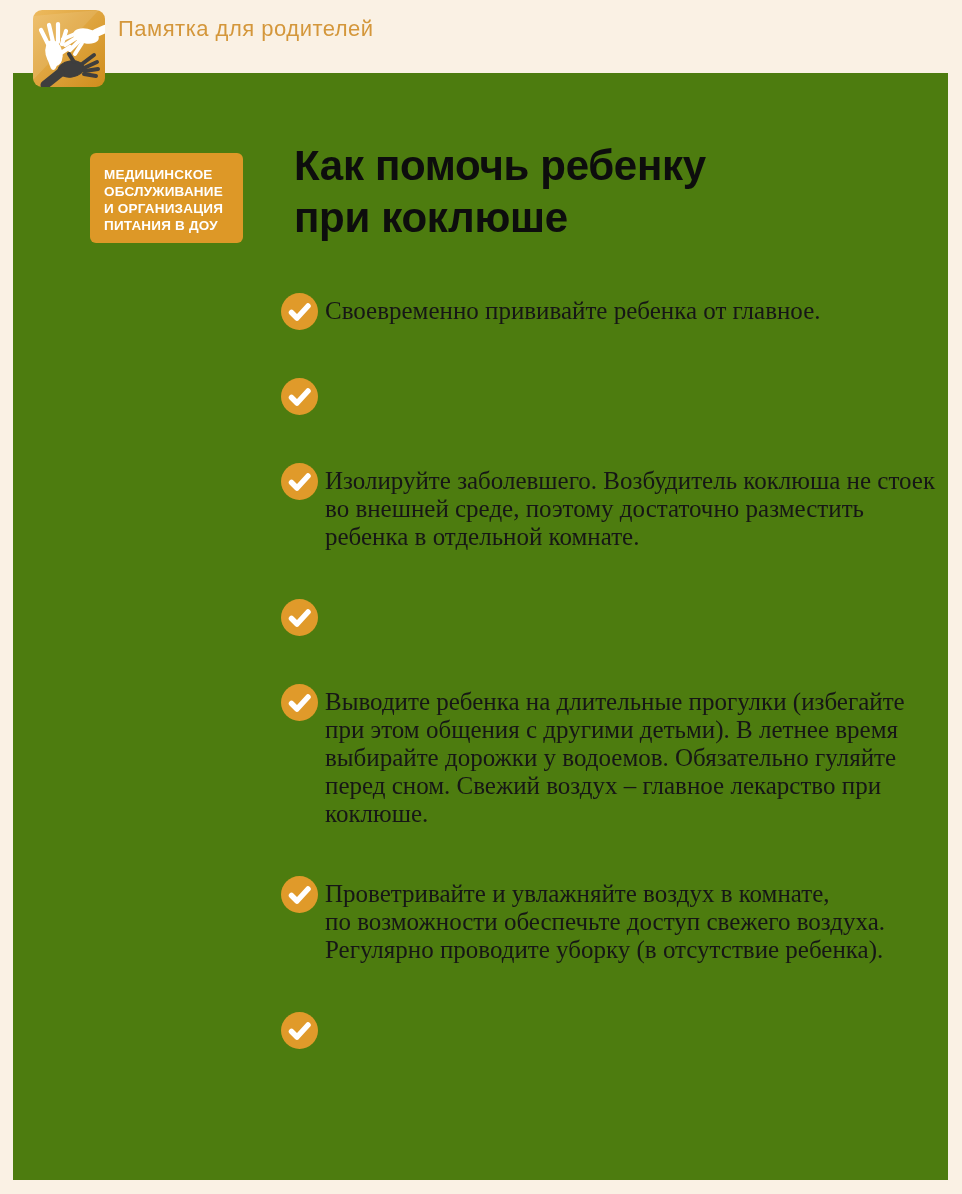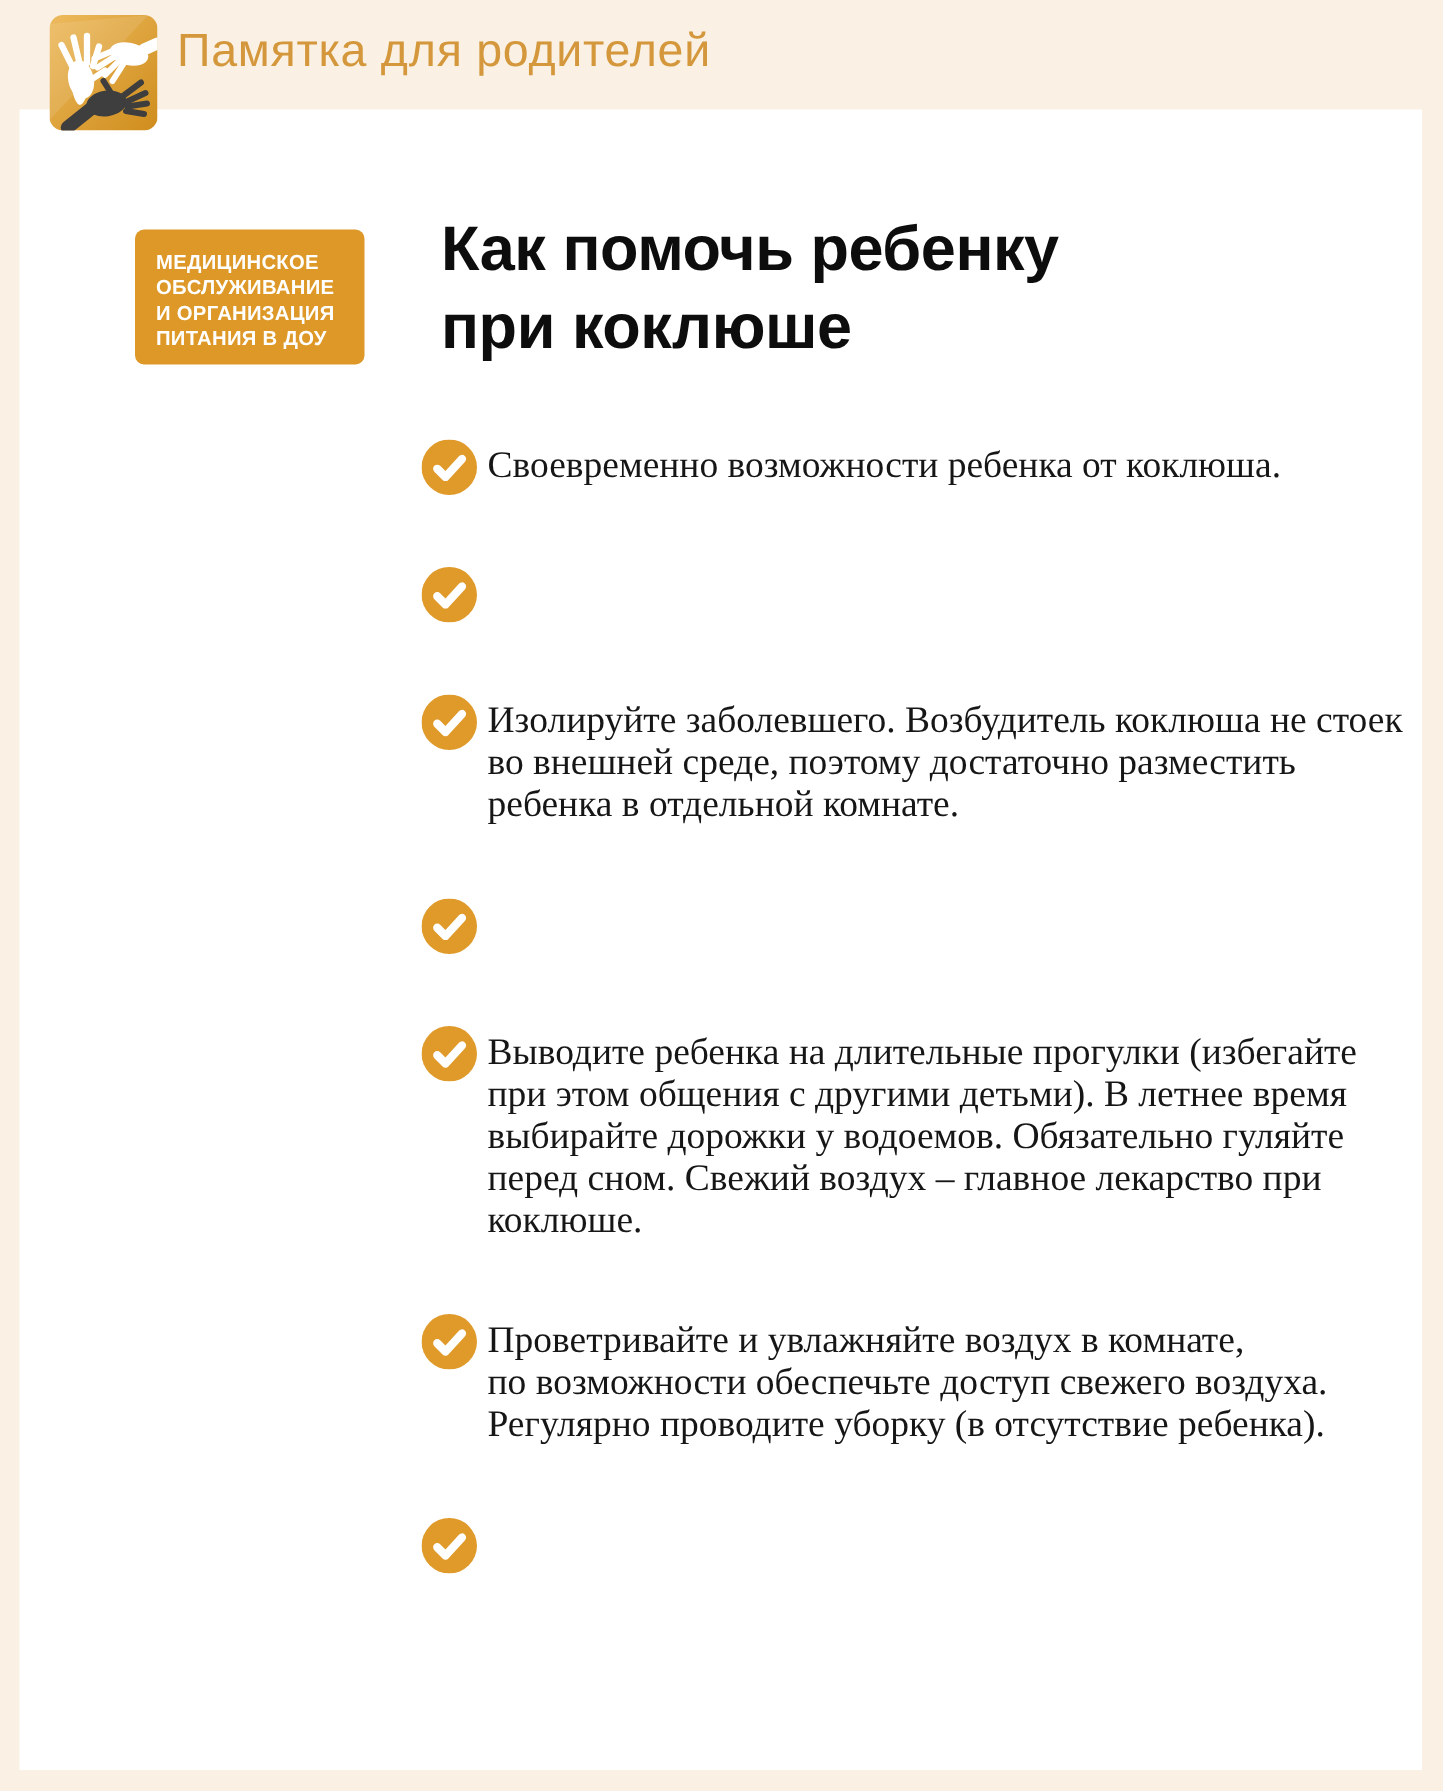--- a/index.html
+++ b/index.html
@@ -11,30 +11,30 @@
     overflow: hidden;
   }
   
   .header { position: absolute; top: 0; left: 0; width: 962px; height: 73px; }
   .logo {
     position: absolute; left: 33px; top: 10px;
     width: 72px; height: 77px; z-index: 3;
   }
   .header-title {
     position: absolute; left: 118px; top: 16px;
-    font-size: 31px; font-weight: 300;
+    font-size: 22px; font-weight: 300;
     color: var(--header-title, #D4973B);
     letter-spacing: 0.5px;
     white-space: pre;
   }
   
   .card {
     position: absolute; left: 13px; top: 73px;
     width: 935px; height: 1107px;
-    background: #ffffff;
+    background: #4d7c0f;
   }
   .badge {
     position: absolute; left: 77px; top: 80px;
     width: 153px; height: 90px; box-sizing: border-box;
     background: var(--accent, #DD9827);
     border-radius: 6px;
     color: #ffffff; font-weight: 700;
     font-size: 13.5px; line-height: 17px;
     padding: 13px 8px 0 14px;
     white-space: pre;
@@ -120,21 +120,21 @@
     <h1 class="doc-title">Как помочь ребенку
 при коклюше</h1>
     <ul class="checklist">
       <li>
         <span class="check">
           <svg width="37" height="37" viewBox="0 0 37 37">
               <circle cx="18.5" cy="18.5" r="18.5" fill="#E09A2A"></circle>
               <path d="M10.5 19.5 L16 25 L27 13" stroke="#ffffff" stroke-width="5.5" fill="none" stroke-linecap="round" stroke-linejoin="round"></path>
             </svg>
         </span>
-        <p class="item-text">Своевременно возможности ребенка от коклюша.</p>
+        <p class="item-text">Своевременно прививайте ребенка от главное.</p>
       </li>
       <li>
         <span class="check">
           <svg width="37" height="37" viewBox="0 0 37 37">
               <circle cx="18.5" cy="18.5" r="18.5" fill="#E09A2A"></circle>
               <path d="M10.5 19.5 L16 25 L27 13" stroke="#ffffff" stroke-width="5.5" fill="none" stroke-linecap="round" stroke-linejoin="round"></path>
             </svg>
         </span>
       </li>
       <li>

